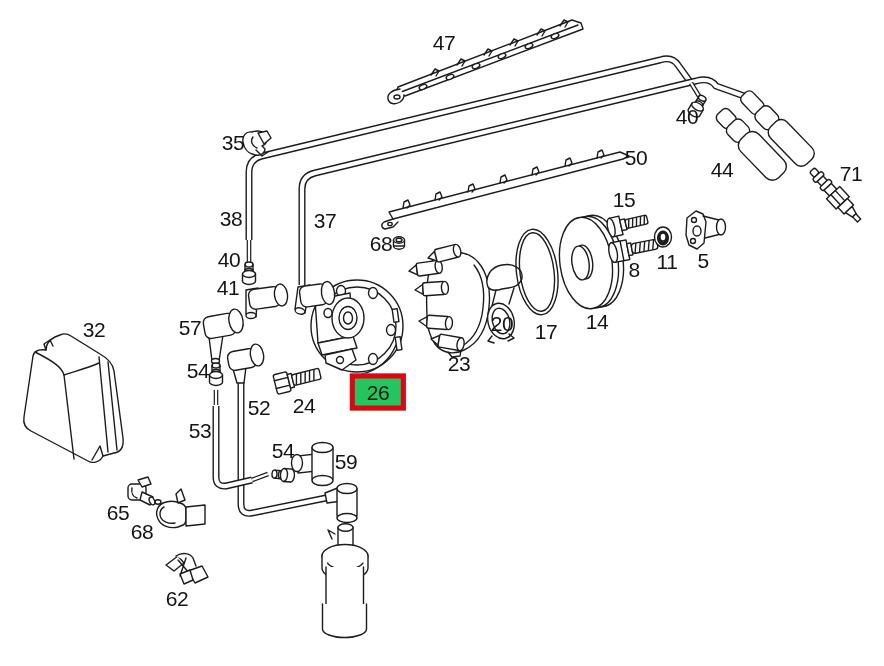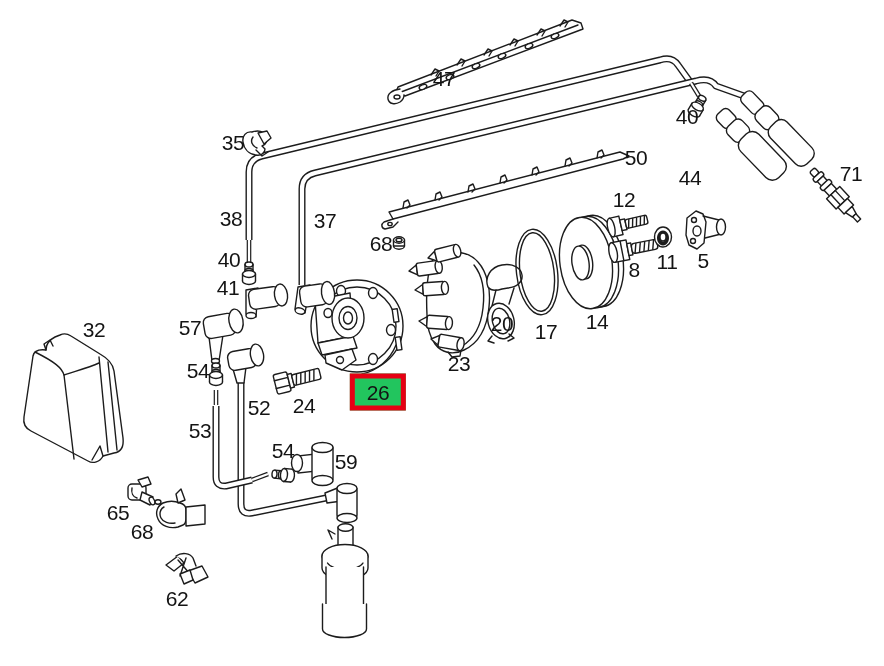--- a/index.html
+++ b/index.html
@@ -348,34 +348,34 @@
   <g class="s">
     <polygon class="f" points="166,565 178,556 184,563 174,571"></polygon>
     <polygon class="f" points="188,571 202,566 208,577 195,583"></polygon>
     <path class="f" d="M176,556 C182,552 190,553 193,558 L196,566"></path>
     <path d="M178,560 L190,574 M186,558 L180,576"></path>
     <polygon class="f" points="180,574 190,570 193,580 184,584"></polygon>
   </g>
 
 </svg>
 <div>
-      <div class="lbl" style="left: 444px; top: 42px; margin-top: 36px;">47</div>
+      <div class="lbl" style="left: 444px; top: 42px;">47</div>
       <div class="lbl" style="left: 233px; top: 142px;">35</div>
       <div class="lbl" style="left: 231px; top: 218px;">38</div>
       <div class="lbl" style="left: 325px; top: 220px;">37</div>
       <div class="lbl" style="left: 229px; top: 259px;">40</div>
       <div class="lbl" style="left: 228px; top: 287px; text-align: center;">41</div>
       <div class="lbl" style="left: 636px; top: 157px;">50</div>
       <div class="lbl" style="left: 381px; top: 243px;">68</div>
-      <div class="lbl" style="left: 624px; top: 199px;">12</div>
+      <div class="lbl" style="left: 624px; top: 199px;">15</div>
       <div class="lbl" style="left: 634px; top: 269px;">8</div>
       <div class="lbl" style="left: 667px; top: 261px;">11</div>
       <div class="lbl" style="left: 703px; top: 260px;">5</div>
       <div class="lbl" style="left: 687px; top: 116px;">40</div>
-      <div class="lbl" style="left: 690px; top: 169px; margin-top: 8px;">44</div>
+      <div class="lbl" style="left: 722px; top: 169px;">44</div>
       <div class="lbl" style="left: 851px; top: 173px;">71</div>
       <div class="lbl" style="left: 502px; top: 323px;">20</div>
       <div class="lbl" style="left: 546px; top: 331px;">17</div>
       <div class="lbl" style="left: 597px; top: 321px;">14</div>
       <div class="lbl" style="left: 459px; top: 363px;">23</div>
       <div class="lbl" style="left: 190px; top: 327px;">57</div>
       <div class="lbl" style="left: 198px; top: 370px;">54</div>
       <div class="lbl" style="left: 304px; top: 405px;">24</div>
       <div class="lbl hl" style="left: 378px; top: 392px;">26</div>
       <div class="lbl" style="left: 94px; top: 329px;">32</div>

